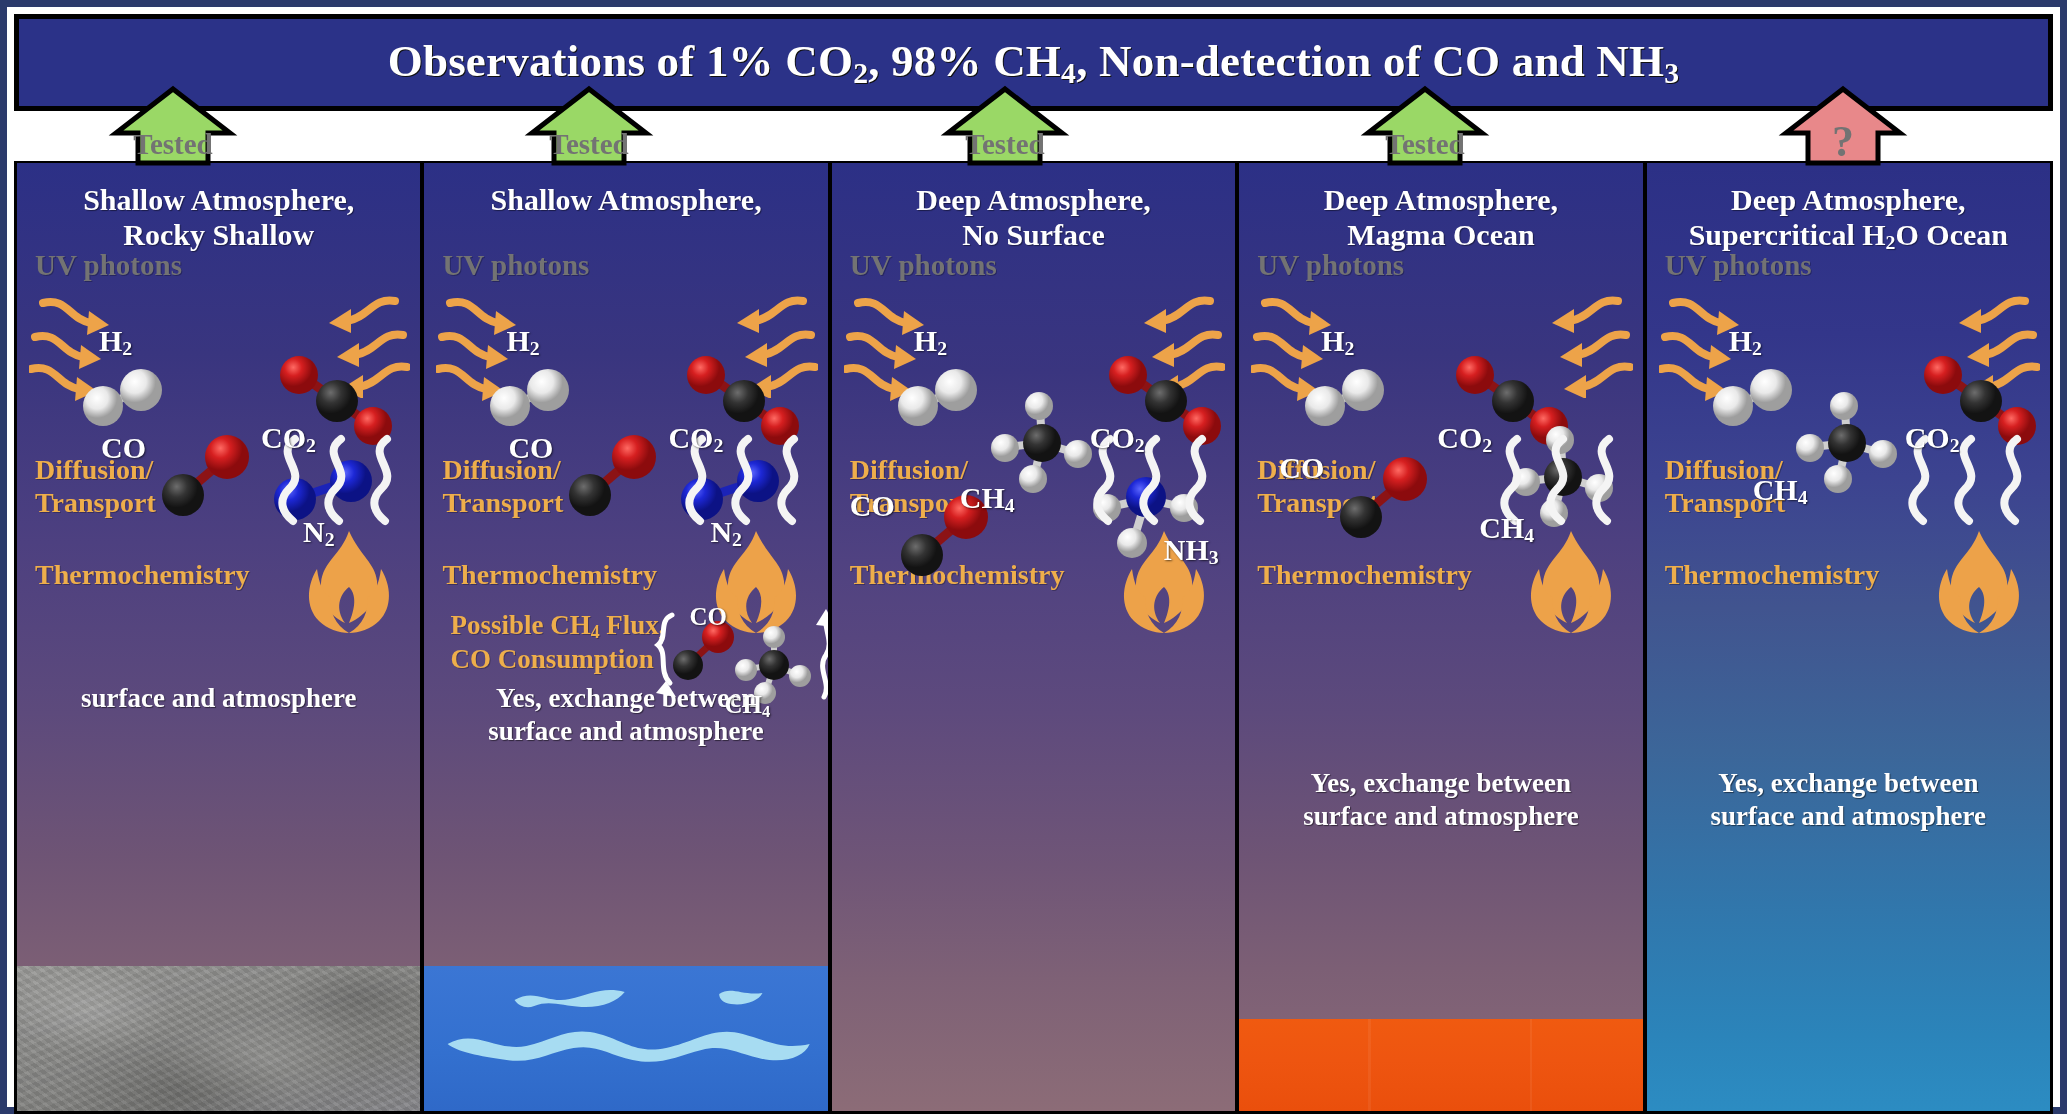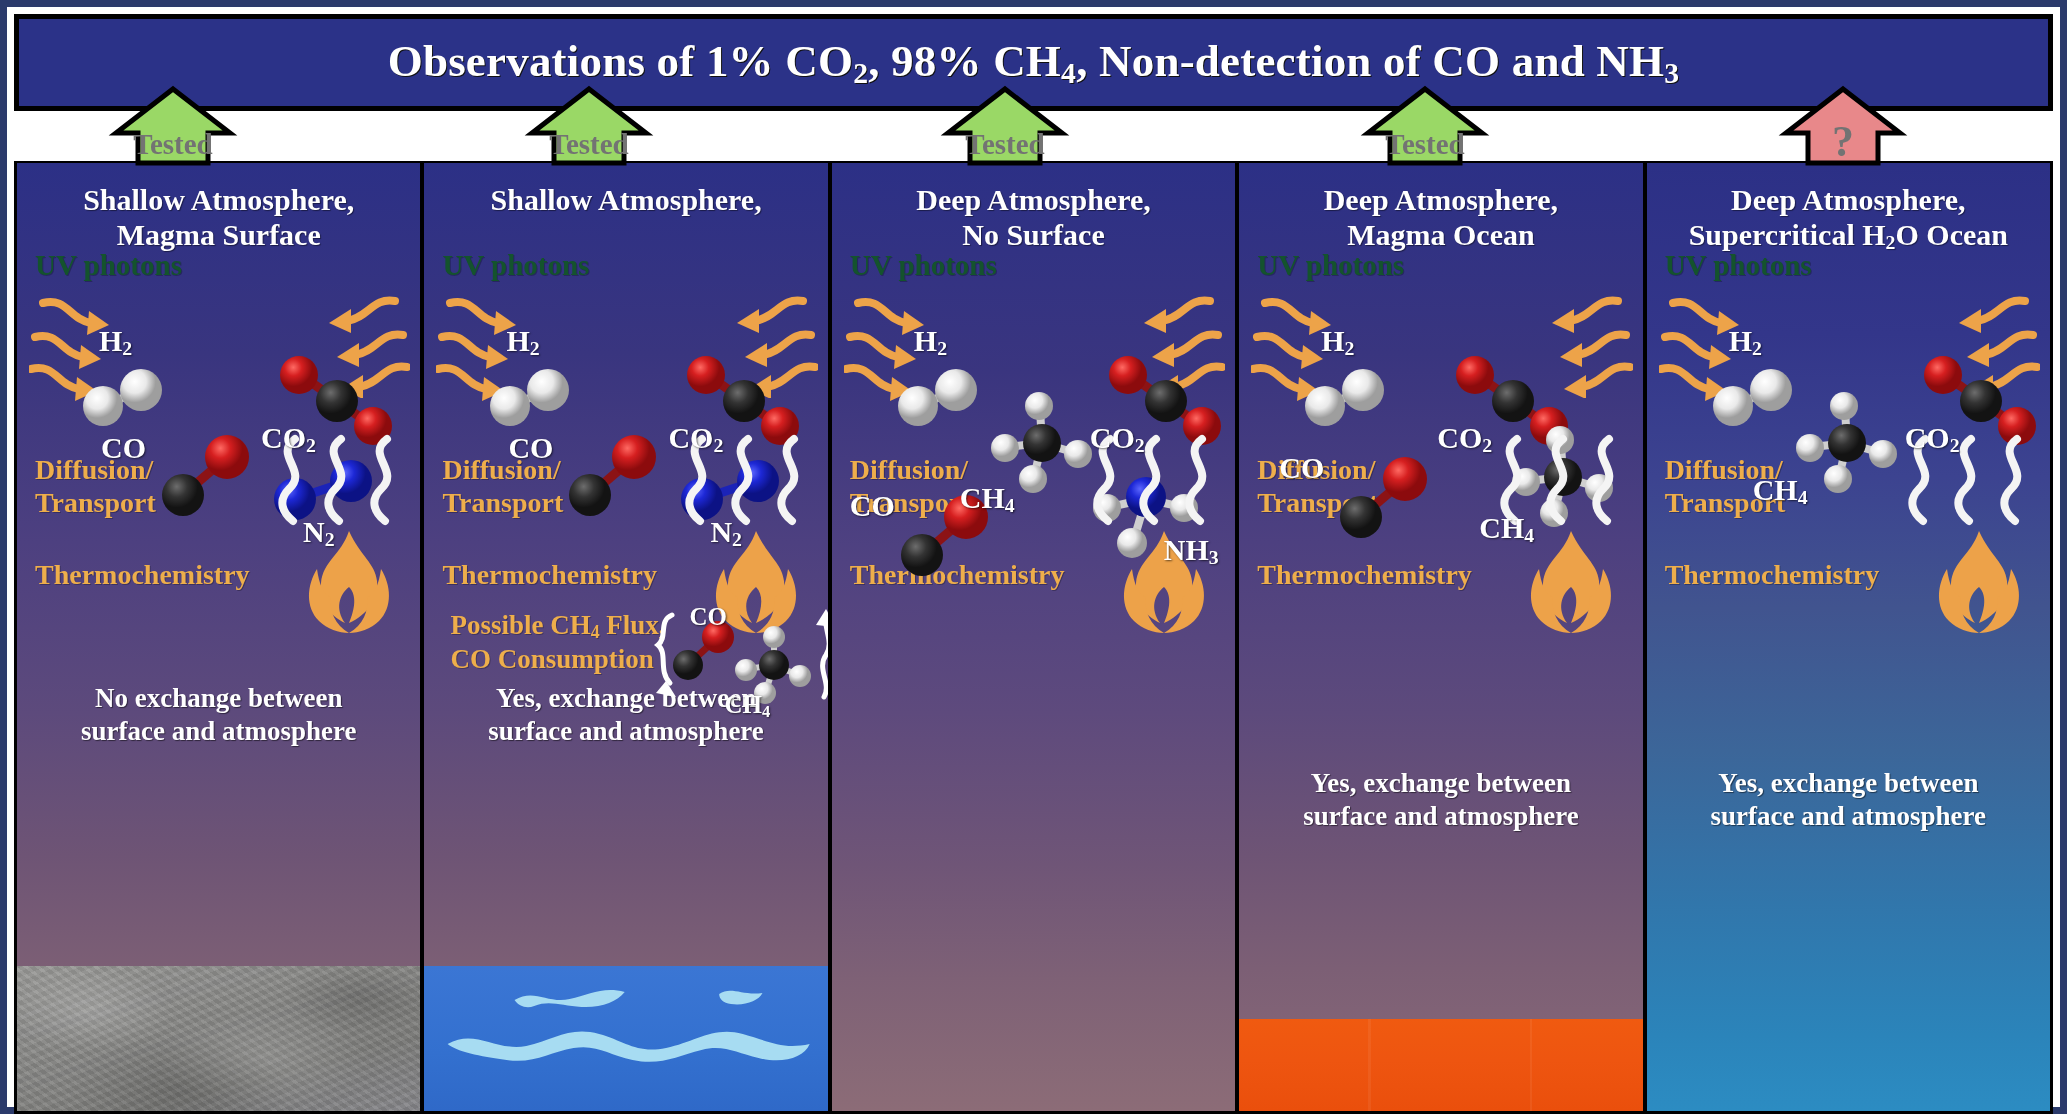--- a/index.html
+++ b/index.html
@@ -96,21 +96,21 @@
     color:#fff;
     font-size:30px;
     font-weight:bold;
     line-height:1.16;
     padding-top:20px;
     text-shadow:1px 1px 1px rgba(0,0,0,.45);
   }
 
   .tag-uv{
     position:absolute; left:18px; top:86px;
-    color:#14532d; font-size:29px; font-weight:bold;
+    color:#737373; font-size:29px; font-weight:bold;
     text-shadow:1px 1px 0 rgba(0,0,0,.25);
   }
   .tag-diff{
     position:absolute; left:18px; top:290px;
     color:#eeae4b; font-size:28px; font-weight:bold;
     line-height:1.18;
     text-shadow:1px 1px 0 rgba(0,0,0,.25);
   }
   .tag-thermo{
     position:absolute; left:18px; top:396px;
@@ -231,21 +231,21 @@
   </div>
 
   <div id="panels">
 
     <div class="panel">
       <div class="pbg bg-rocky"></div>
       <div class="pcontent">
 
         <div class="ptitle">
           <div>Shallow Atmosphere,</div>
-          <div>Magma Surface</div>
+          <div>Rocky Shallow</div>
         </div>
 
         <div class="tag-uv">UV photons</div>
 
         <svg class="uv-arrows" style="left:12px; top:130px; width:190px; height:110px;" viewBox="0 0 190 110">
           <g fill="none" stroke="#eda349" stroke-width="8" stroke-linecap="round">
             <path d="M14,10 C38,4 40,26 62,30"></path>
             <path d="M6,44 C30,38 32,60 54,64"></path>
             <path d="M2,76 C26,70 28,92 50,96"></path>
           </g>
@@ -339,21 +339,20 @@
         <div class="tag-thermo">Thermochemistry</div>
         <svg class="flame" style="left:284px; top:366px; width:96px; height:110px;" viewBox="0 0 96 110">
           <g fill="#eda249">
             <path d="M48,2 C40,26 22,32 20,54 C18,72 28,86 44,94 C34,80 38,66 48,58 C56,66 54,80 48,94 C66,86 78,70 76,52 C74,34 60,28 48,2 Z"></path>
             <path d="M16,40 C6,56 4,78 18,92 C26,100 38,104 48,104 C34,96 28,82 30,68 C22,66 18,54 16,40 Z"></path>
             <path d="M80,40 C90,56 92,78 78,92 C70,100 58,104 48,104 C62,96 68,82 66,68 C74,66 78,54 80,40 Z"></path>
           </g>
         </svg>
 
         <div class="exchange pos-rocky">
-          <div>No exchange between</div>
           <div>surface and atmosphere</div>
         </div>
       </div>
       <div class="surface surf-rock"></div>
     </div>
 
     <div class="panel">
       <div class="pbg bg-ocean"></div>
       <div class="pcontent">
 

